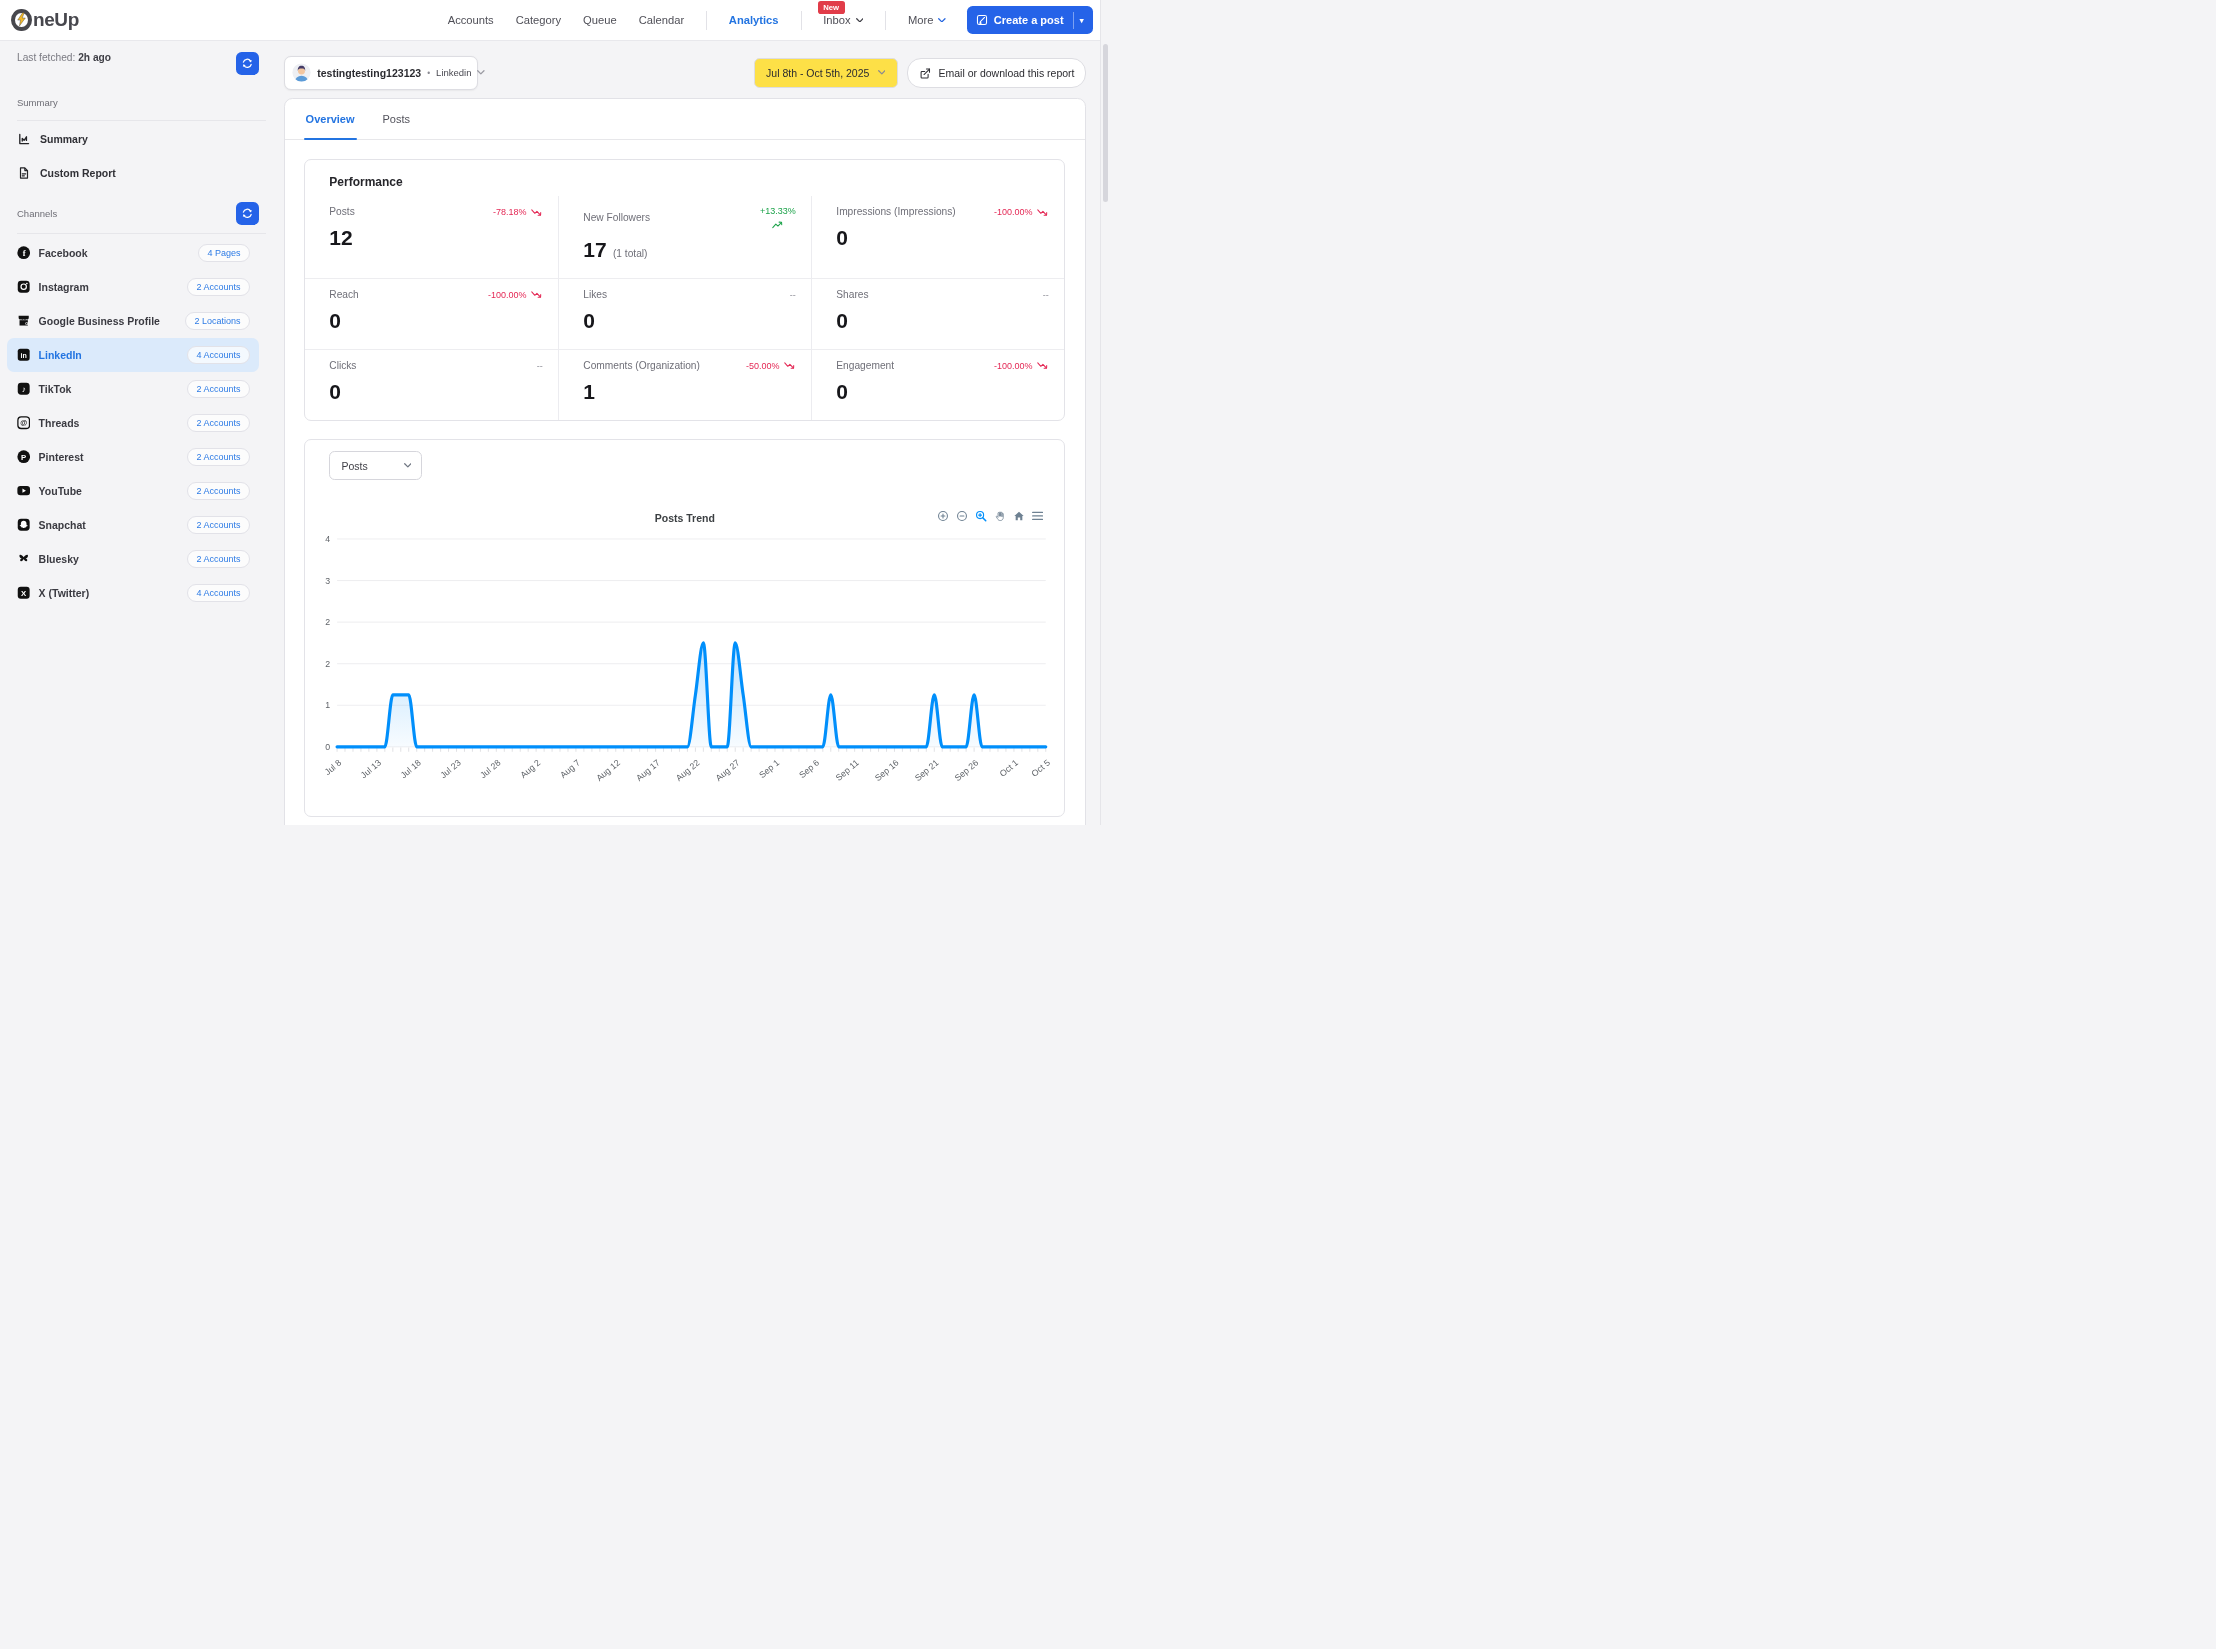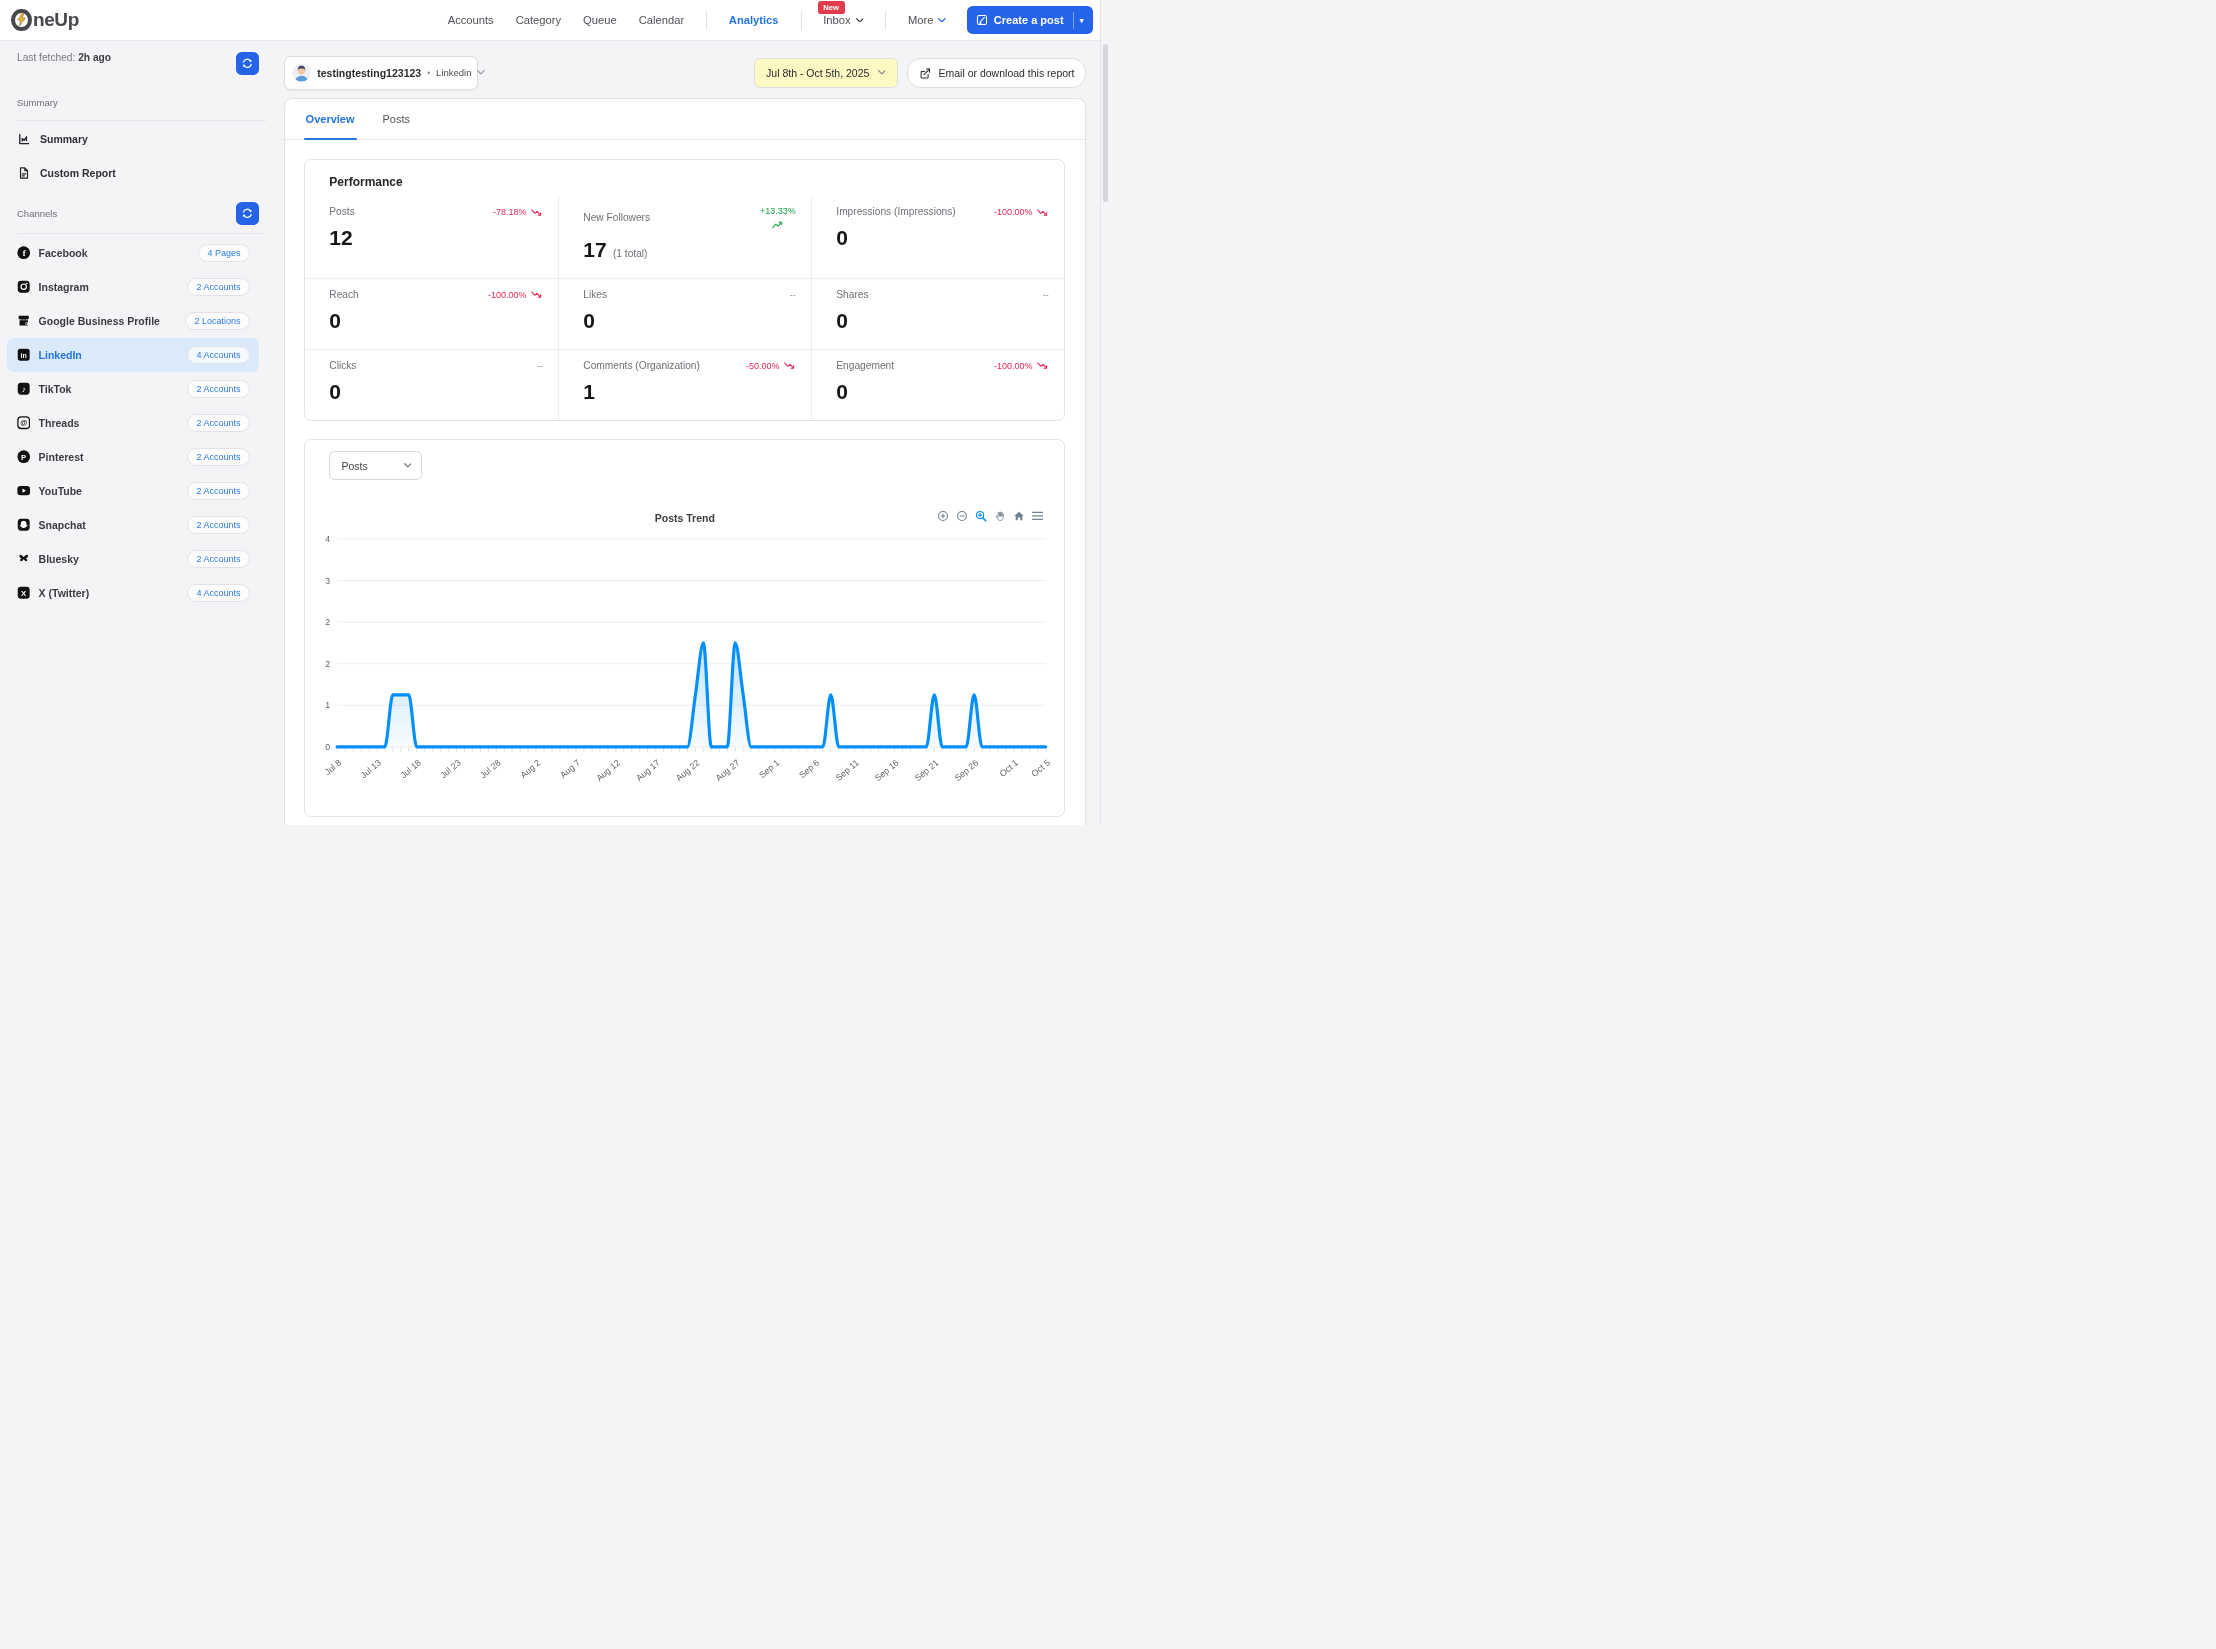--- a/index.html
+++ b/index.html
@@ -43,21 +43,21 @@
   .badge-pill { margin-left:auto; margin-right:6.3px; border:0.7px solid #e2e2e8; background:rgba(255,255,255,.7); border-radius:702px; padding:2.8px 8.4px; font-size:9px; font-weight:500; color:#2d7be5; white-space:nowrap; }
 
   
   .content { flex:1; padding:0 22px 0 17.6px; position:relative; }
   .header-row { display:flex; align-items:center; margin-top:14.8px; height:34px; }
   .account-card { background:#fff; border:0.7px solid #dddde2; border-radius:7px; box-shadow:0 0.7px 1.4px rgba(0,0,0,.05); height:34px; width:194px; display:flex; align-items:center; gap:6px; padding:0 8.4px 0 7.7px; cursor:pointer; }
   .acct-name { font-size:10.5px; font-weight:700; color:#2b2b30; }
   .acct-dot { color:#8a8a92; font-size:8.4px; }
   .acct-net { font-size:9.5px; color:#4a4a52; }
   .acct-chev { margin-left:auto; color:#9a9aa2; display:flex; }
-  .date-box { margin-left:auto; background:#fef9c3; border:0.7px solid #dddde2; border-radius:5.6px; height:29.5px; display:flex; align-items:center; gap:8.4px; padding:0 11.2px; font-size:10.5px; color:#2b2b30; cursor:pointer; }
+  .date-box { margin-left:auto; background:#fde047; border:0.7px solid #dddde2; border-radius:5.6px; height:29.5px; display:flex; align-items:center; gap:8.4px; padding:0 11.2px; font-size:10.5px; color:#2b2b30; cursor:pointer; }
   .date-box .chv { color:#8a8a92; display:flex; }
   .export-box { margin-left:9.8px; background:#fff; border:0.7px solid #dddde2; border-radius:14px; height:29.5px; display:flex; align-items:center; gap:7px; padding:0 10.5px; font-size:10.5px; color:#2b2b30; cursor:pointer; }
 
   .big-card { margin-top:8.4px; background:#fff; border:0.7px solid #e2e2e7; border-radius:8.4px; height:766px; position:relative; }
   .tabs-row { display:flex; gap:28px; padding:0 21px; height:41px; align-items:center; border-bottom:0.7px solid #e7e7ea; }
   .tab { font-size:11px; color:#52525b; position:relative; height:100%; display:flex; align-items:center; cursor:pointer; }
   .tab.active { color:#2374e1; font-weight:700; }
   .tab.active::after { content:""; position:absolute; bottom:-0.7px; left:-2.1px; right:-2.1px; height:2.1px; background:#2374e1; border-radius:1.4px; }
 
   .perf-card { margin:19px 19.7px 0; border:0.7px solid #e3e3e8; border-radius:7px; overflow:hidden; }

